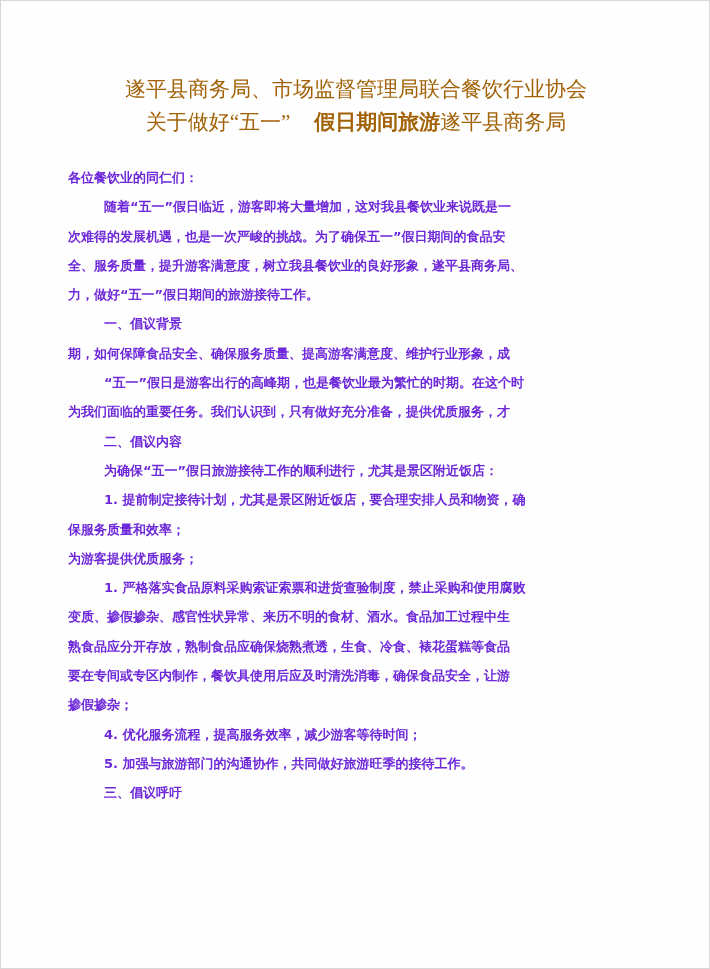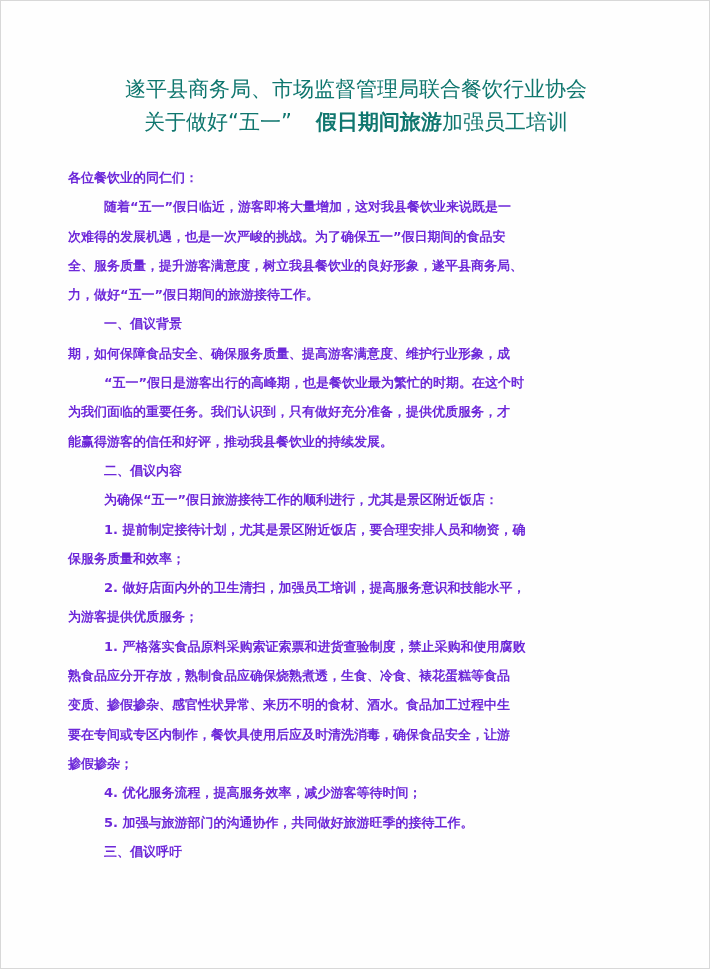--- a/index.html
+++ b/index.html
@@ -12,21 +12,22 @@
   .page {
     position: relative;
     width: 708px; height: 967px;
     border: 1px solid #d8d8d8;
     background: #fefefe;
   }
   .title {
     position: absolute; left: 0; width: 710px;
     text-align: center;
     font-size: 21px; letter-spacing: 0px;
-    color: #0f766e;
+    color: #a16207;
+    font-family: Liberation Serif, serif;
   }
   .title .bold { font-weight: bold; margin-left: 24px; }
   .t1 { top: 74px; }
   .t2 { top: 107px; }
   .body {
     position: absolute; left: 67px; top: 162px; width: 600px;
   }
   .line {
     height: 29.3px; line-height: 29.3px;
     font-size: 13px; white-space: nowrap;
@@ -35,56 +36,54 @@
   }
   .indent { padding-left: 36px; }
 </style>
 </head>
 <body>
 
 <div class="page">
 
   <div class="title t1">遂平县商务局、市场监督管理局联合餐饮行业协会</div>
   <div class="title t2">
-    <span>关于做好“五一”</span><span class="bold">假日期间旅游</span><span>加强员工培训</span>
+    <span>关于做好“五一”</span><span class="bold">假日期间旅游</span><span>遂平县商务局</span>
   </div>
 
   <div class="body">
     <div class="line">各位餐饮业的同仁们：</div>
 
     <div>
       <div class="line indent">随着“五一”假日临近，游客即将大量增加，这对我县餐饮业来说既是一</div>
       <div class="line">次难得的发展机遇，也是一次严峻的挑战。为了确保五一”假日期间的食品安</div>
       <div class="line">全、服务质量，提升游客满意度，树立我县餐饮业的良好形象，遂平县商务局、</div>
       <div class="line">力，做好“五一”假日期间的旅游接待工作。</div>
     </div>
 
     <div class="line indent">一、倡议背景</div>
     <div>
       <div class="line">期，如何保障食品安全、确保服务质量、提高游客满意度、维护行业形象，成</div>
       <div class="line indent">“五一”假日是游客出行的高峰期，也是餐饮业最为繁忙的时期。在这个时</div>
       <div class="line">为我们面临的重要任务。我们认识到，只有做好充分准备，提供优质服务，才</div>
-      <div class="line">能赢得游客的信任和好评，推动我县餐饮业的持续发展。</div>
     </div>
 
     <div class="line indent">二、倡议内容</div>
     <div class="line indent">为确保“五一”假日旅游接待工作的顺利进行，尤其是景区附近饭店：</div>
 
     <div>
       <div class="line indent">1. 提前制定接待计划，尤其是景区附近饭店，要合理安排人员和物资，确</div>
       <div class="line">保服务质量和效率；</div>
     </div>
     <div>
-      <div class="line indent">2. 做好店面内外的卫生清扫，加强员工培训，提高服务意识和技能水平，</div>
       <div class="line">为游客提供优质服务；</div>
     </div>
     <div>
       <div class="line indent">1. 严格落实食品原料采购索证索票和进货查验制度，禁止采购和使用腐败</div>
+      <div class="line">变质、掺假掺杂、感官性状异常、来历不明的食材、酒水。食品加工过程中生</div>
       <div class="line">熟食品应分开存放，熟制食品应确保烧熟煮透，生食、冷食、裱花蛋糕等食品</div>
-      <div class="line">变质、掺假掺杂、感官性状异常、来历不明的食材、酒水。食品加工过程中生</div>
       <div class="line">要在专间或专区内制作，餐饮具使用后应及时清洗消毒，确保食品安全，让游</div>
       <div class="line">掺假掺杂；</div>
     </div>
     <div>
       <div class="line indent">4. 优化服务流程，提高服务效率，减少游客等待时间；</div>
     </div>
     <div>
       <div class="line indent">5. 加强与旅游部门的沟通协作，共同做好旅游旺季的接待工作。</div>
     </div>
 

